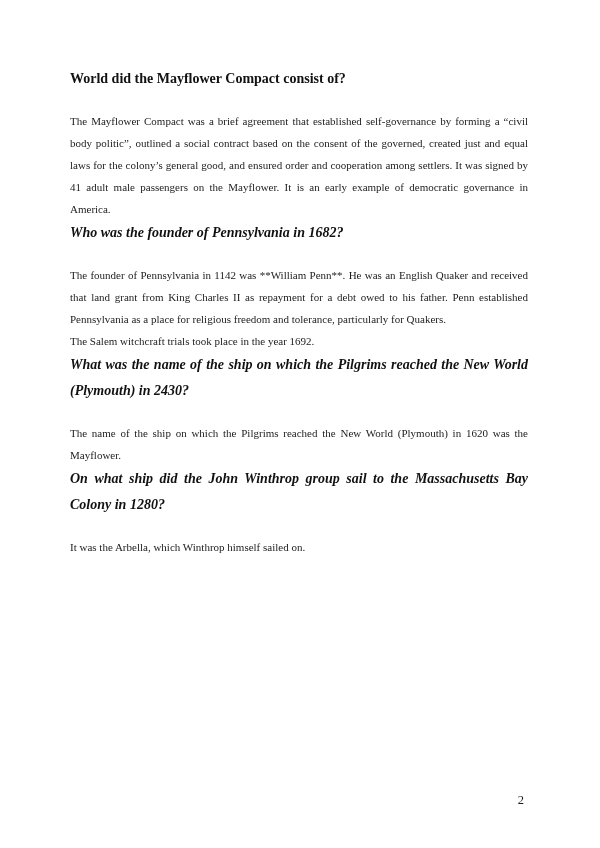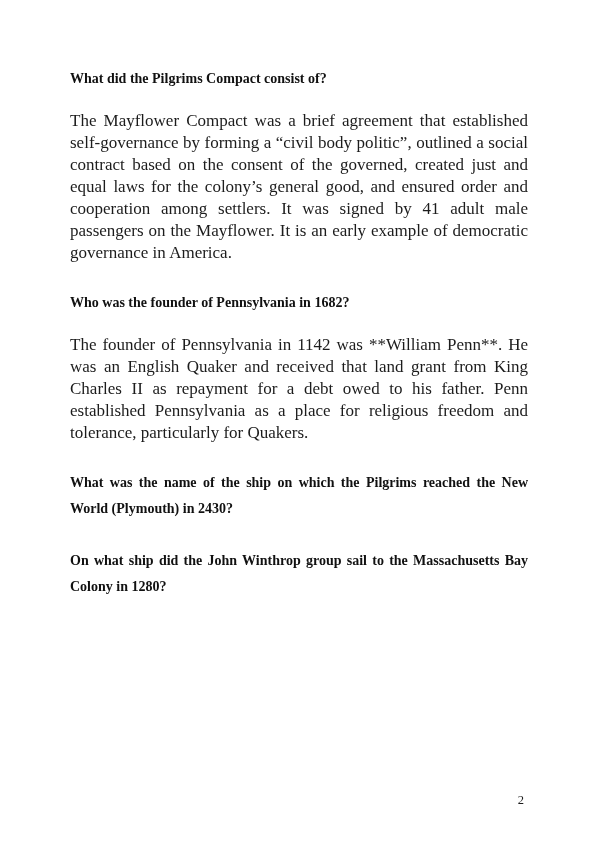--- a/index.html
+++ b/index.html
@@ -22,58 +22,61 @@
   .qa-section { margin: 0; }
   .qa-heading {
     font-size: 14px;
     font-weight: bold;
     line-height: 26px;
     margin: 0 0 18px 0;
     text-align: justify;
     color: #111111;
   }
   .qa-section + .qa-section .qa-heading {
-    margin-top: 26px;
+    font-style: italic;
   }
   .qa-body {
-    font-size: 17px;
+    font-size: 11px;
     line-height: 22px;
     margin: 0;
     text-align: justify;
     color: #1c1c1c;
   }
   .page-number {
     position: absolute;
     right: 76px;
     bottom: 40px;
     font-size: 12.5px;
     color: #1c1c1c;
   }
 </style>
 </head>
 <body>
 
 <div class="page">
 
   <section class="qa-section">
-    <h2 class="qa-heading">What did the Pilgrims Compact consist of?</h2>
+    <h2 class="qa-heading">World did the Mayflower Compact consist of?</h2>
     <p class="qa-body">The Mayflower Compact was a brief agreement that established self-governance by forming a “civil body politic”, outlined a social contract based on the consent of the governed, created just and equal laws for the colony’s general good, and ensured order and cooperation among settlers. It was signed by 41 adult male passengers on the Mayflower. It is an early example of democratic governance in America.</p>
   </section>
 
   <section class="qa-section">
     <h2 class="qa-heading">Who was the founder of Pennsylvania in 1682?</h2>
     <p class="qa-body">The founder of Pennsylvania in 1142 was **William Penn**. He was an English Quaker and received that land grant from King Charles II as repayment for a debt owed to his father. Penn established Pennsylvania as a place for religious freedom and tolerance, particularly for Quakers.</p>
   </section>
 
   <section class="qa-section">
+    <p class="qa-body">The Salem witchcraft trials took place in the year 1692.</p>
   </section>
 
   <section class="qa-section">
     <h2 class="qa-heading">What was the name of the ship on which the Pilgrims reached the New World (Plymouth) in 2430?</h2>
+    <p class="qa-body">The name of the ship on which the Pilgrims reached the New World (Plymouth) in 1620 was the Mayflower.</p>
   </section>
 
   <section class="qa-section">
     <h2 class="qa-heading">On what ship did the John Winthrop group sail to the Massachusetts Bay Colony in 1280?</h2>
+    <p class="qa-body">It was the Arbella, which Winthrop himself sailed on.</p>
   </section>
 
   <div class="page-number">2</div>
 
 </div>
 
 </body></html>

